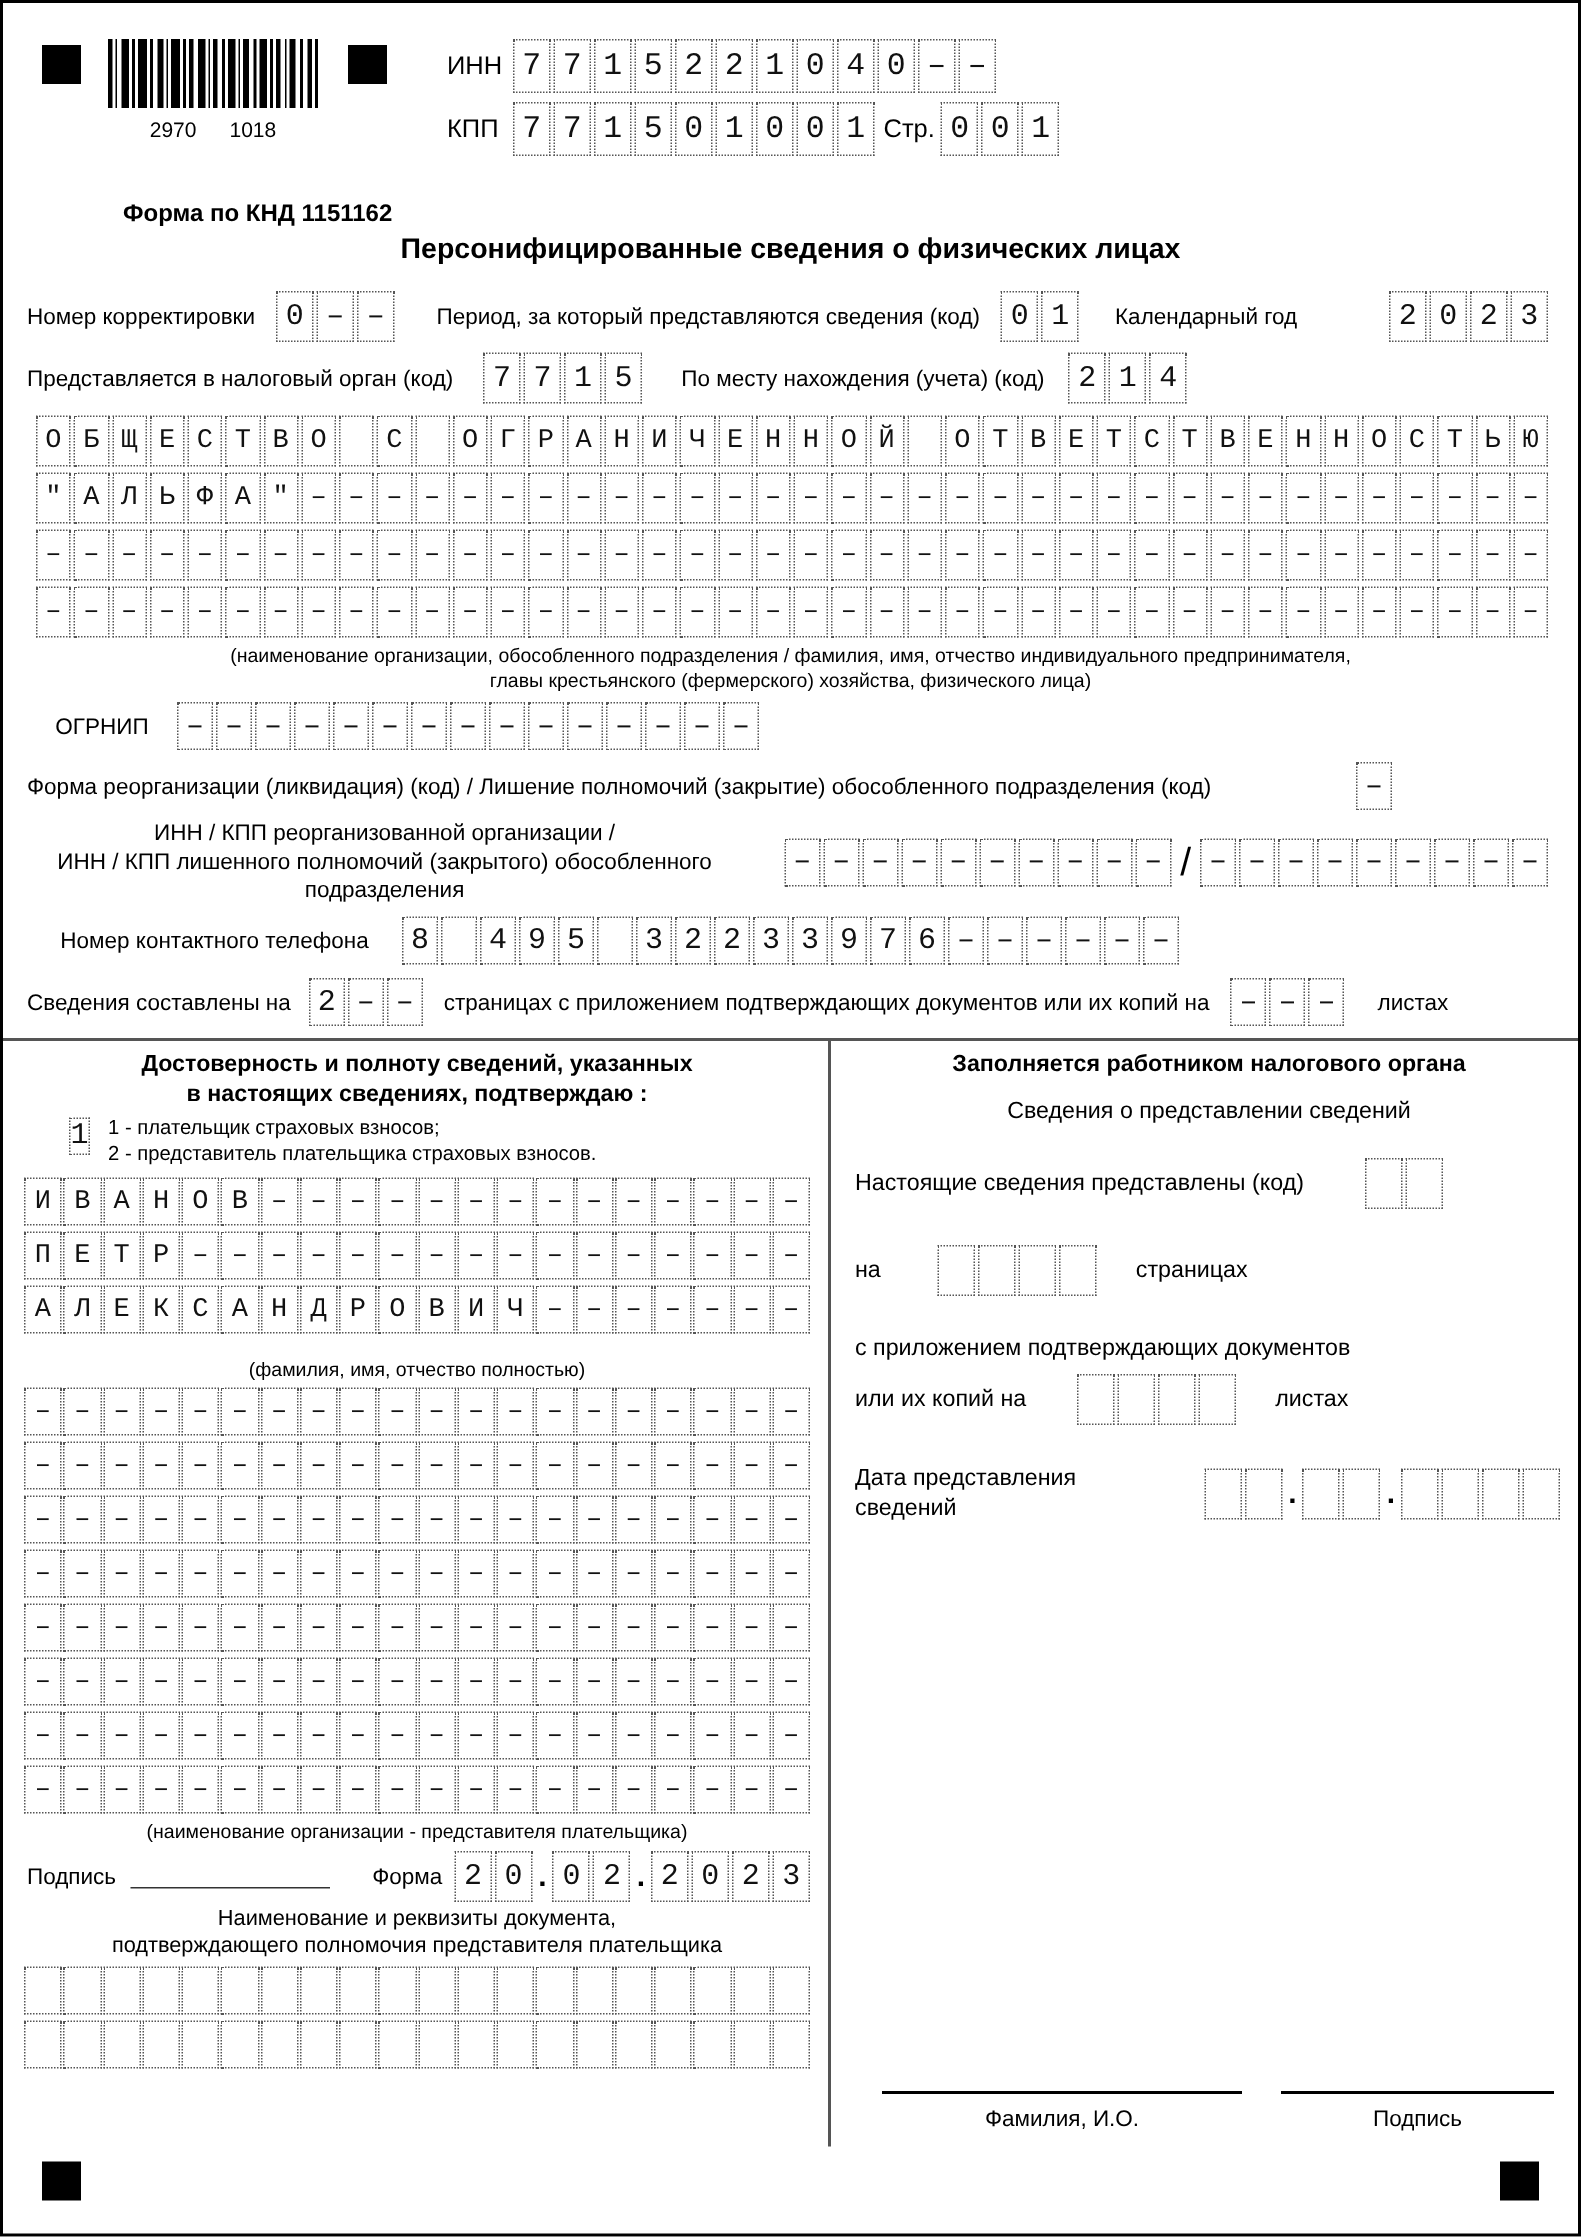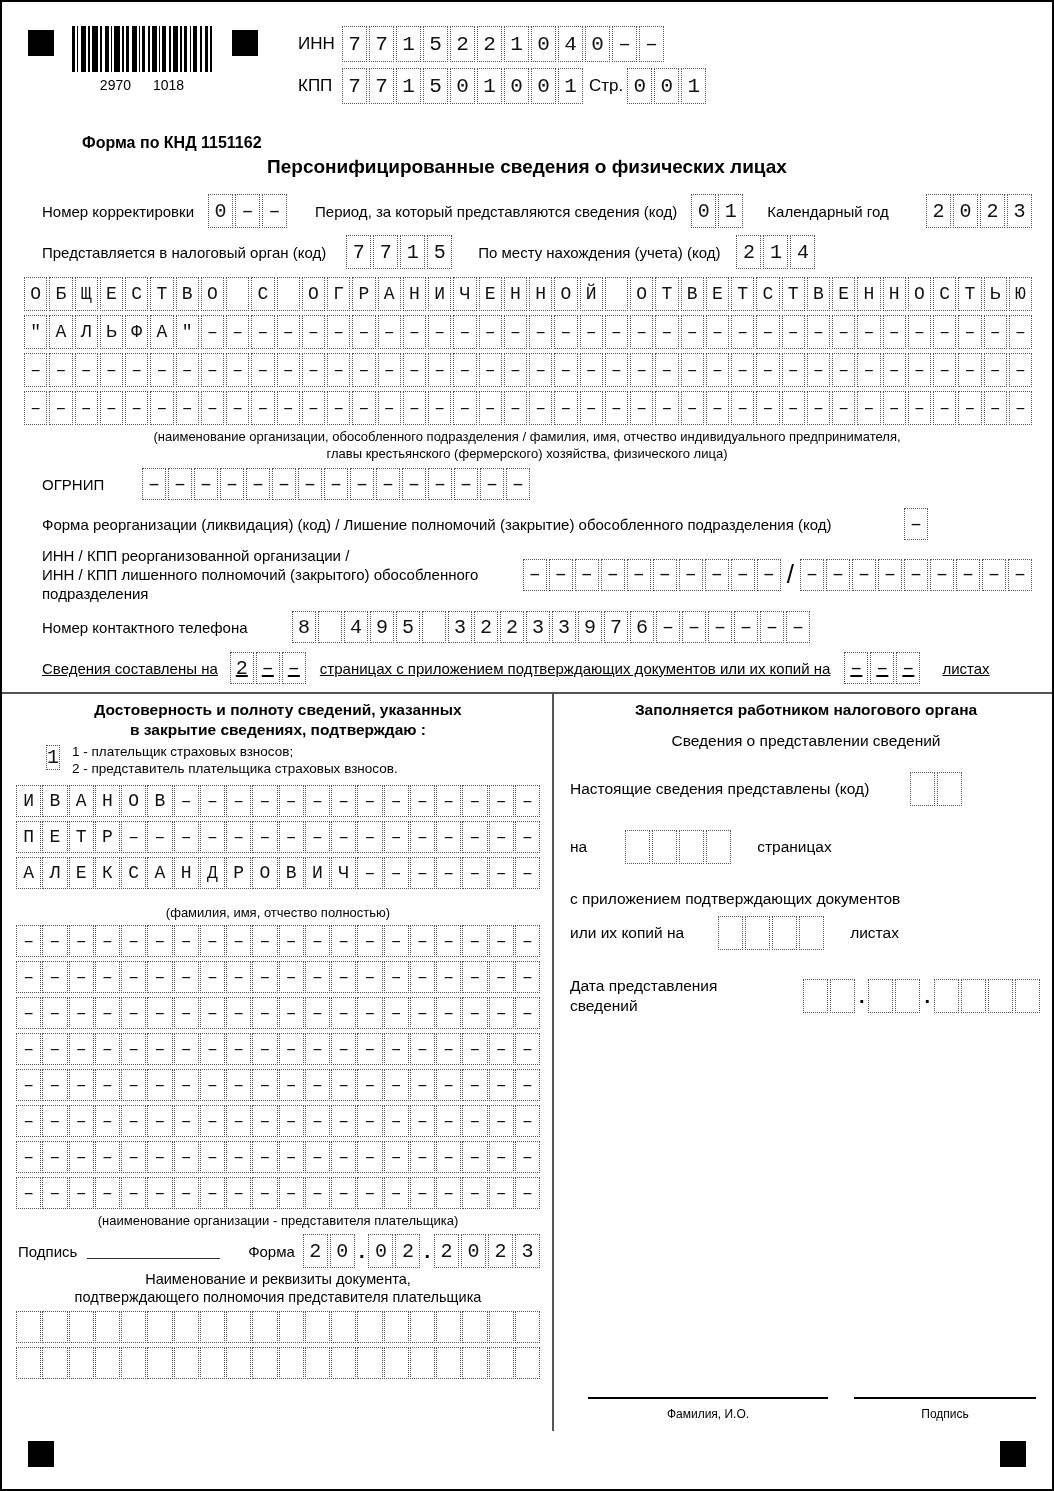--- a/index.html
+++ b/index.html
@@ -23,37 +23,37 @@
   .sq{width:26px;height:26px;background:#000;}
   .hdr .sq{margin-top:4px;}
   .barcode-wrap{margin-left:18px;width:140px;}
   .barcode-nums{display:flex;justify-content:center;gap:22px;font-size:14px;margin-top:1px;}
   .idblock{margin-left:40px;}
   .idrow{display:flex;align-items:center;margin-bottom:6px;}
   .idrow .lbl{font-size:17px;width:44px;}
   .idrow .cell{width:25px;height:36px;font-size:21px;}
   .pg-lbl{font-size:17px;margin:0 4px 0 6px;}
   
-  .mrow{display:flex;align-items:center;margin-left:40px;margin-right:20px;}
+  .mrow{display:flex;align-items:center;margin-left:16px;margin-right:20px;text-align:center;}
   .org-caption{text-align:center;line-height:17px;margin-top:3px;}
   
   .cols{flex:1 1 auto;display:flex;border-top:2px solid #555;margin-top:8px;min-height:0;}
   .colL{width:552px;box-sizing:border-box;border-right:2px solid #555;padding:6px 12px 0 14px;}
   .colR{flex:1;display:flex;flex-direction:column;padding:6px 10px 0 16px;}
   .c-head{text-align:center;font-weight:bold;font-size:15.5px;line-height:20px;}
   .note{font-size:13.5px;line-height:17px;}
   .cells20{display:flex;gap:1px;margin-bottom:4px;}
   .cells20 .cell{flex:1 1 0;min-width:0;height:32px;font-size:18px;}
   .sigrow{display:flex;align-items:center;margin:6px 0 2px 2px;}
   .sig-line{display:inline-block;width:150px;border-bottom:1.5px solid #333;height:14px;margin-left:10px;}
   .dotsep{font-size:20px;font-weight:bold;margin:0 4px;}
   .rrow{display:flex;align-items:center;font-size:15.5px;}
   .bsign{display:flex;align-items:flex-end;margin:0 6px 10px 18px;}
   .sigblk .line{border-top:2px solid #000;}
-  .sigblk .cap{text-align:center;font-size:12px;margin-top:8px;}
+  .sigblk .cap{text-align:center;font-size:15px;margin-top:8px;}
   .bottom-strip{height:58px;position:relative;}
   .bottom-strip .sq{position:absolute;top:10px;}
 </style>
 </head>
 <body>
 
 <div class="page">
 
   <div class="hdr">
     <div class="sq"></div>
@@ -430,42 +430,42 @@
         <span class="cell">6</span>
         <span class="cell">–</span>
         <span class="cell">–</span>
         <span class="cell">–</span>
         <span class="cell">–</span>
         <span class="cell">–</span>
         <span class="cell">–</span>
       </div>
   </div>
 
-  <div class="mrow" style="margin-top:9px;text-decoration:underline;">
+  <div class="mrow" style="margin-top:9px;">
     <span class="lbl">Сведения составлены на</span>
     <div class="cells cells-small" style="margin-left:12px;">
         <span class="cell">2</span>
         <span class="cell">–</span>
         <span class="cell">–</span>
       </div>
     <span class="lbl" style="margin-left:14px;">страницах с приложением подтверждающих документов или их копий на</span>
     <div class="cells cells-small" style="margin-left:14px;">
         <span class="cell">–</span>
         <span class="cell">–</span>
         <span class="cell">–</span>
       </div>
     <span class="lbl" style="margin-left:22px;">листах</span>
   </div>
 
   <div class="cols">
 
     <div class="colL">
       <div class="c-head">
         <div>Достоверность и полноту сведений, указанных</div>
-        <div>в закрытие сведениях, подтверждаю :</div>
+        <div>в настоящих сведениях, подтверждаю :</div>
       </div>
       <div style="display:flex;align-items:flex-start;margin:3px 0 0 30px;">
         <div class="cells" style="margin-top:2px;">
             <span class="cell">1</span>
           </div>
         <div class="note" style="margin-left:12px;">
           <div>1 - плательщик страховых взносов;</div>
           <div>2 - представитель плательщика страховых взносов.</div>
         </div>
       </div>

